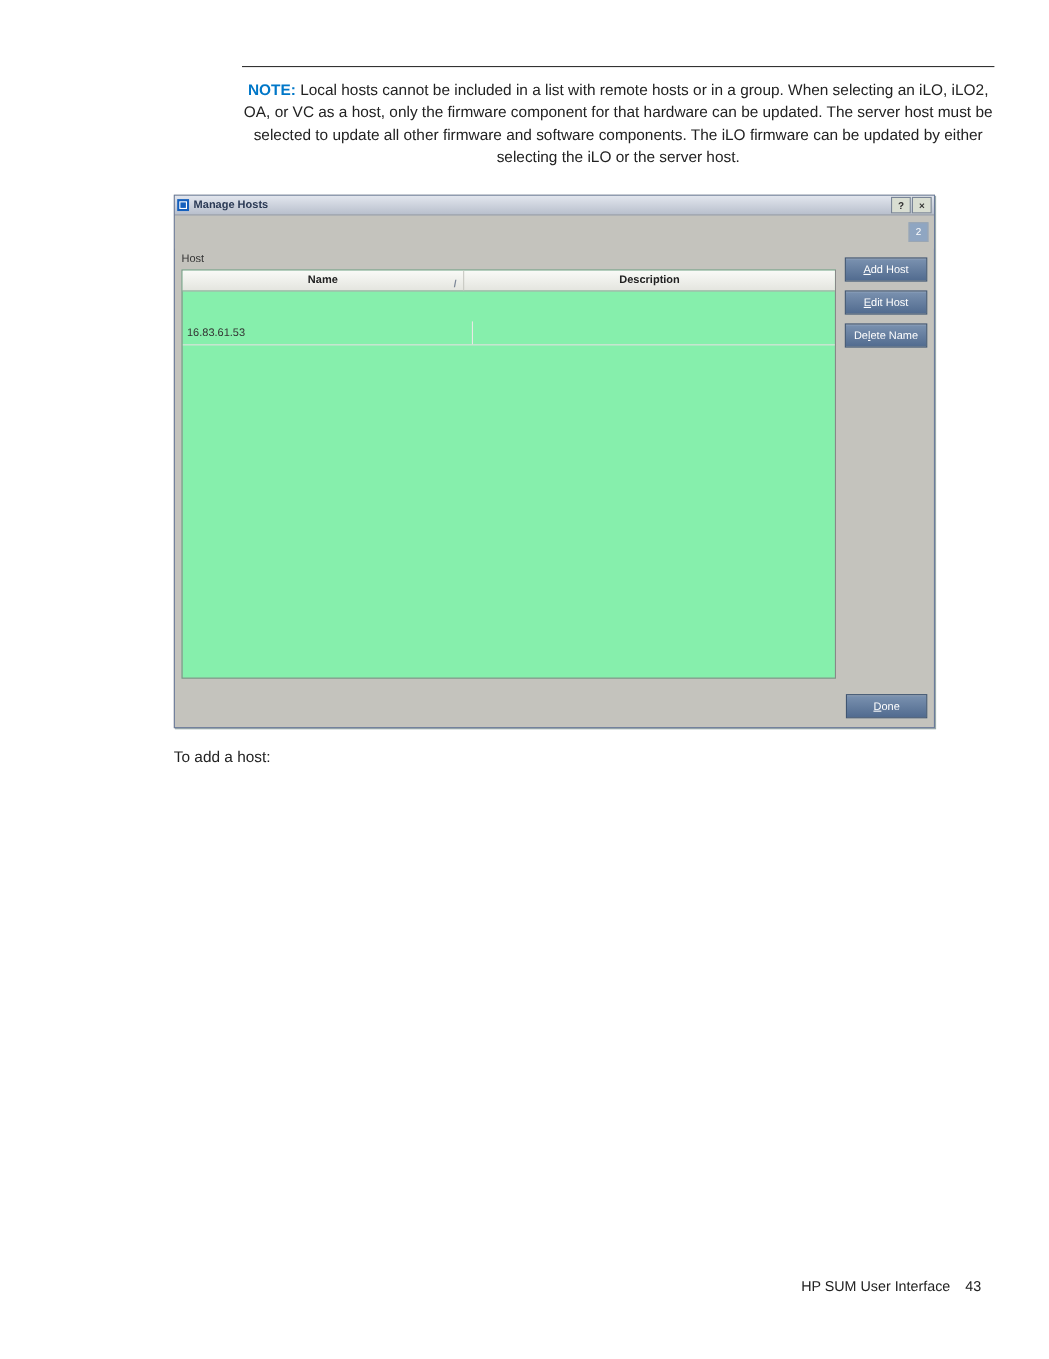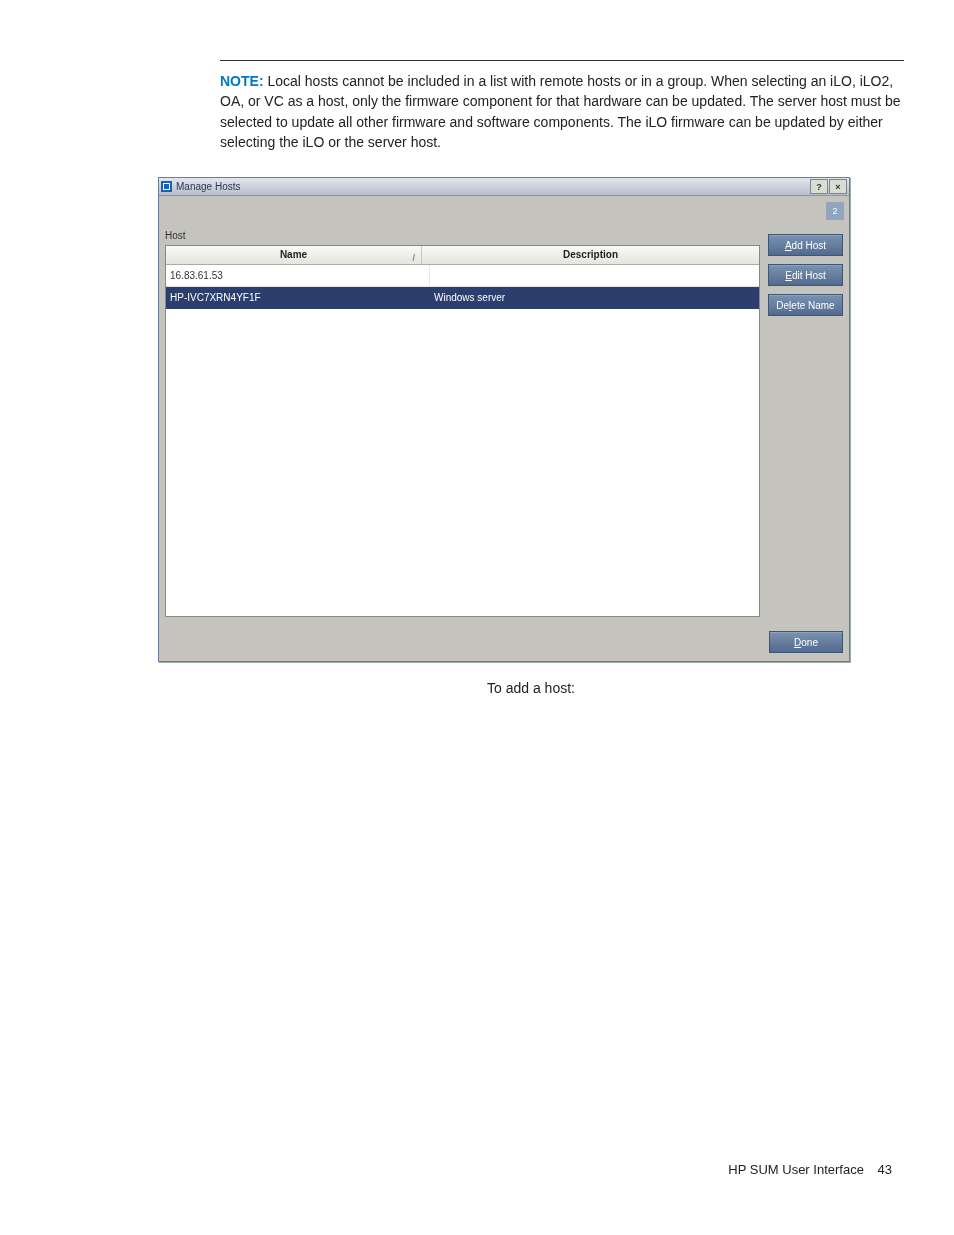--- a/index.html
+++ b/index.html
@@ -18,20 +18,21 @@
     height: 100%;
     position: relative;
   }
   .note-block {
     margin-left: 170px;
     border-top: 1px solid #333;
     padding: 10px 0 5px 0;
     font-size: 14px;
     line-height: 1.45;
     color: #222;
+    text-align: center;
   }
   .note-label {
     color: #0077c8;
     font-weight: bold;
   }
   .screenshot-wrap {
     margin: 20px 0 0 108px;
     width: 692px;
   }
   .app-window {
@@ -50,21 +51,21 @@
     padding: 0 2px;
   }
   .title-icon {
     width: 11px;
     height: 11px;
     margin-right: 4px;
     display: inline-block;
   }
   .title-icon svg { display:block; }
   .title-text {
-    font-weight: normal;
+    font-weight: bold;
     color: #2b3a55;
   }
   .title-spacer { flex: 1; }
   .title-btn {
     width: 16px;
     height: 13px;
     background: #d9ded2;
     border: 1px solid #7a8596;
     margin-left: 1px;
     display: flex;
@@ -99,21 +100,21 @@
     padding: 2px 4px 4px 6px;
   }
   .hosts-section { flex: 1; }
   .hosts-label {
     font-size: 10px;
     color: #333;
     padding: 2px 0 4px 0;
   }
   .table-box {
     border: 1px solid #888;
-    background: #ffffff;
+    background: #86efac;
     height: 370px;
     display: flex;
     flex-direction: column;
   }
   .table-header {
     display: flex;
     background: linear-gradient(#f9faf7, #e4e5df);
     border-bottom: 1px solid #aaa;
     height: 18px;
   }
@@ -128,21 +129,21 @@
   }
   .th .sort-mark {
     position: absolute;
     right: 6px;
     top: 3px;
     font-size: 9px;
     color: #7a8596;
   }
   .col-name { width: 255px; }
   .col-desc { flex: 1; border-right: none; }
-  .tbody { flex: 1; overflow: hidden; }
+  .tbody { flex: 1; overflow: hidden; margin-top: 27px; }
   .tr {
     display: flex;
     height: 21px;
     line-height: 21px;
     border-bottom: 1px solid #e2e2de;
   }
   .tr.selected {
     background: #2c3e6e;
     color: #fff;
     border-bottom: 1px solid #2c3e6e;
@@ -179,21 +180,20 @@
     display: flex;
     justify-content: flex-end;
     padding: 10px 6px 8px 6px;
   }
   .bottom-bar .btn { width: 72px; }
   .after-text {
     margin-left: 108px;
     margin-top: 18px;
     font-size: 14px;
     color: #222;
-    text-align: center;
   }
   .footer {
     position: absolute;
     bottom: 58px;
     right: 62px;
     font-size: 13px;
     color: #222;
   }
   .pgnum { margin-left: 10px; }
 </style>
@@ -237,24 +237,20 @@
                 <span>Name</span>
                 <span class="sort-mark">/</span>
               </div>
               <div class="th col-desc">Description</div>
             </div>
             <div class="tbody">
               <div class="tr">
                 <div class="td col-name">16.83.61.53</div>
                 <div class="td col-desc"></div>
               </div>
-              <div class="tr selected">
-                <div class="td col-name">HP-IVC7XRN4YF1F</div>
-                <div class="td col-desc">Windows server</div>
-              </div>
             </div>
           </div>
         </div>
 
         <div class="side-buttons">
           <div class="btn">
             <span class="ul">A</span>
               <span>dd Host</span>
           </div>
           <div class="btn">

